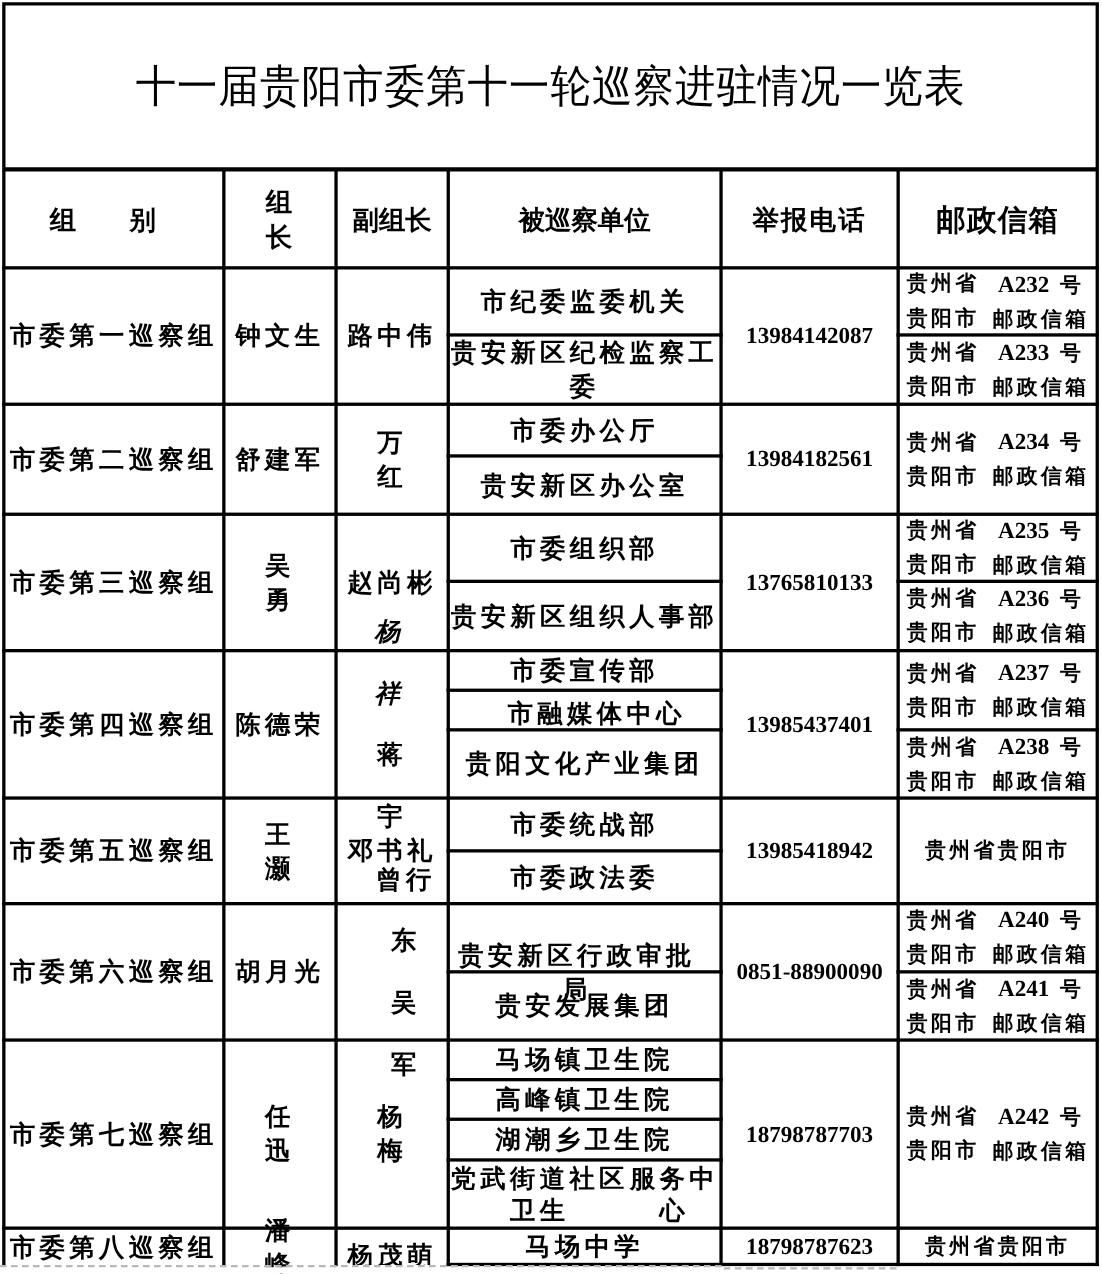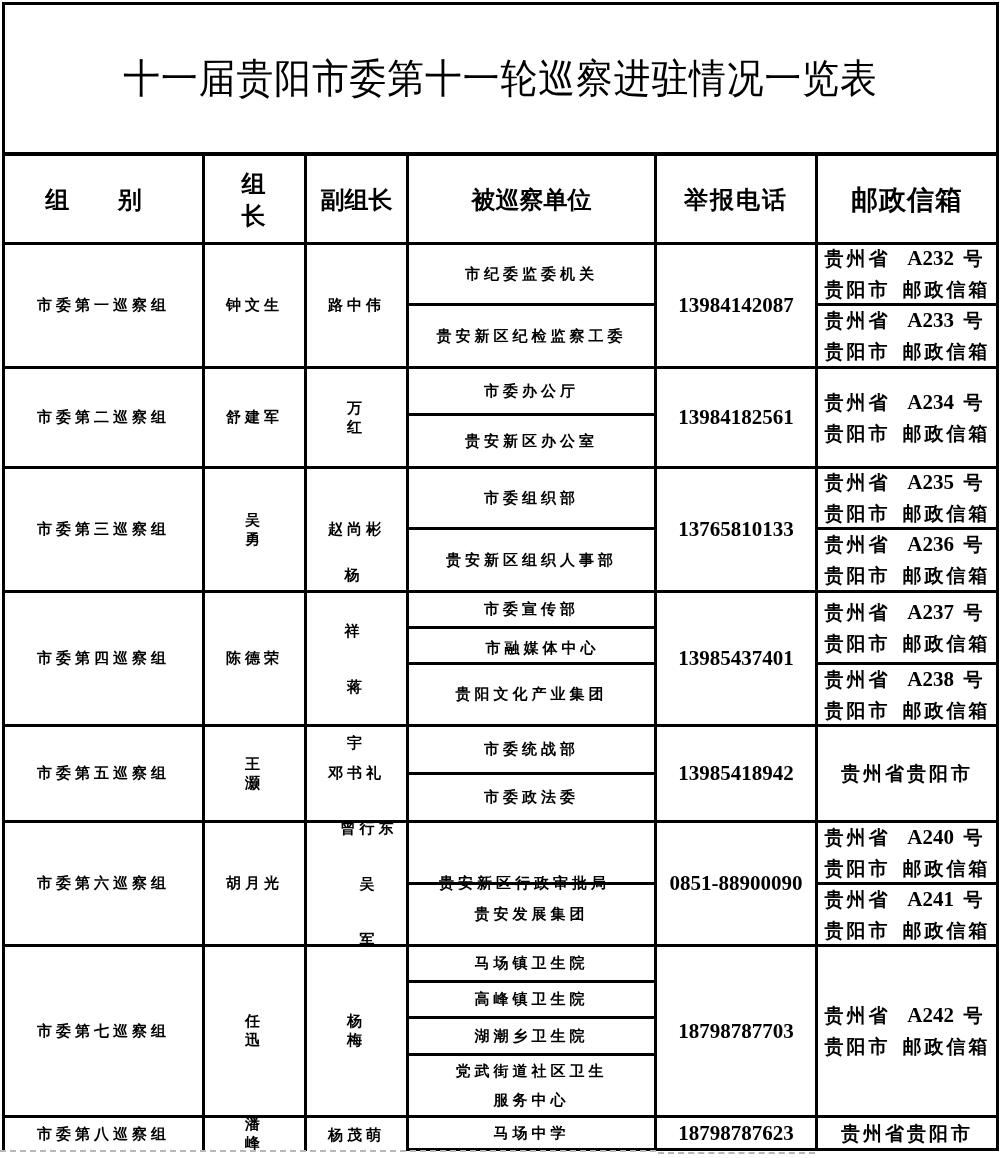--- a/index.html
+++ b/index.html
@@ -8,26 +8,26 @@
   .page { position: absolute; left: 0; top: 0; width: 1002px; height: 1158px; }
   .box { position: absolute; box-sizing: border-box; }
   .hline { position: absolute; height: 3px; background: #000; }
   .vline { position: absolute; width: 3px; background: #000; }
   .cell { position: absolute; display: flex; align-items: center; justify-content: center;
           text-align: center; box-sizing: border-box; }
   .title { font-family: "DejaVu Sans", "Liberation Sans", sans-serif; font-size: 40px;
            letter-spacing: 1px; font-weight: normal; transform: scaleX(0.92); }
   .hdr { font-family: "DejaVu Sans", "Liberation Sans", sans-serif; font-weight: bold; font-size: 24px; }
   .hdr-spaced { letter-spacing: 20px; }
-  .txt { font-size: 15px; letter-spacing: 4px; font-weight: bold; }
+  .txt { font-size: 23px; letter-spacing: 4px; font-weight: bold; }
   .txt-spaced { letter-spacing: 22px; }
   .phone { font-family: "Liberation Serif", "DejaVu Serif", serif; font-weight: bold; font-size: 21px; letter-spacing: 0; }
   .postal { flex-direction: row; font-size: 19px; font-weight: bold; line-height: 31px; letter-spacing: 3px; }
   .postal .code { font-family: "Liberation Serif", serif; letter-spacing: 0; font-size: 21px; }
-  .two-line { flex-direction: column; line-height: 29px; }
+  .two-line { flex-direction: row; line-height: 29px; }
   .stack { flex-direction: column; line-height: 56px; }
   .pagebreak { position: absolute; left: 0; width: 1002px; top: 1150px; height: 0;
                border-top: 2px dashed #b8b8b8; }
   .whiteout { position: absolute; background: #fff; }
 </style>
 </head>
 <body>
 
 <div class="page">
 
@@ -114,21 +114,21 @@
     <div><span class="code">A235</span> <span>号邮政信箱</span></div>
   </div>
   <div class="cell postal" style="left:818px; top:530px; width:178px; height:60px;">
     <div>贵州省贵阳市</div>
     <div><span class="code">A236</span> <span>号邮政信箱</span></div>
   </div>
 
   <div class="cell txt" style="left:5px; top:593px; width:197px; height:131px;">市委第四巡察组</div>
   <div class="cell txt" style="left:205px; top:593px; width:99px; height:131px;">陈德荣</div>
   <div class="cell txt stack" style="left:307px; top:593px; width:99px; height:131px;">
-    <div class="txt-spaced" style="padding-left:13px;">杨 祥</div>
+    <div class="txt-spaced" style="padding-left:13px;font-style:italic;">杨 祥</div>
     <div class="txt-spaced" style="padding-left:18px;">蒋 宇</div>
   </div>
   <div class="cell txt" style="left:409px; top:593px; width:245px; height:33px;">市委宣传部</div>
   <div class="cell txt" style="left:409px; top:632px; width:267px; height:33px;">市融媒体中心</div>
   <div class="cell txt" style="left:409px; top:665px; width:245px; height:59px;">贵阳文化产业集团</div>
   <div class="cell phone" style="left:657px; top:593px; width:158px; height:131px;">13985437401</div>
   <div class="cell postal" style="left:818px; top:593px; width:178px; height:69px;">
     <div>贵州省贵阳市</div>
     <div><span class="code">A237</span> <span>号邮政信箱</span></div>
   </div>

